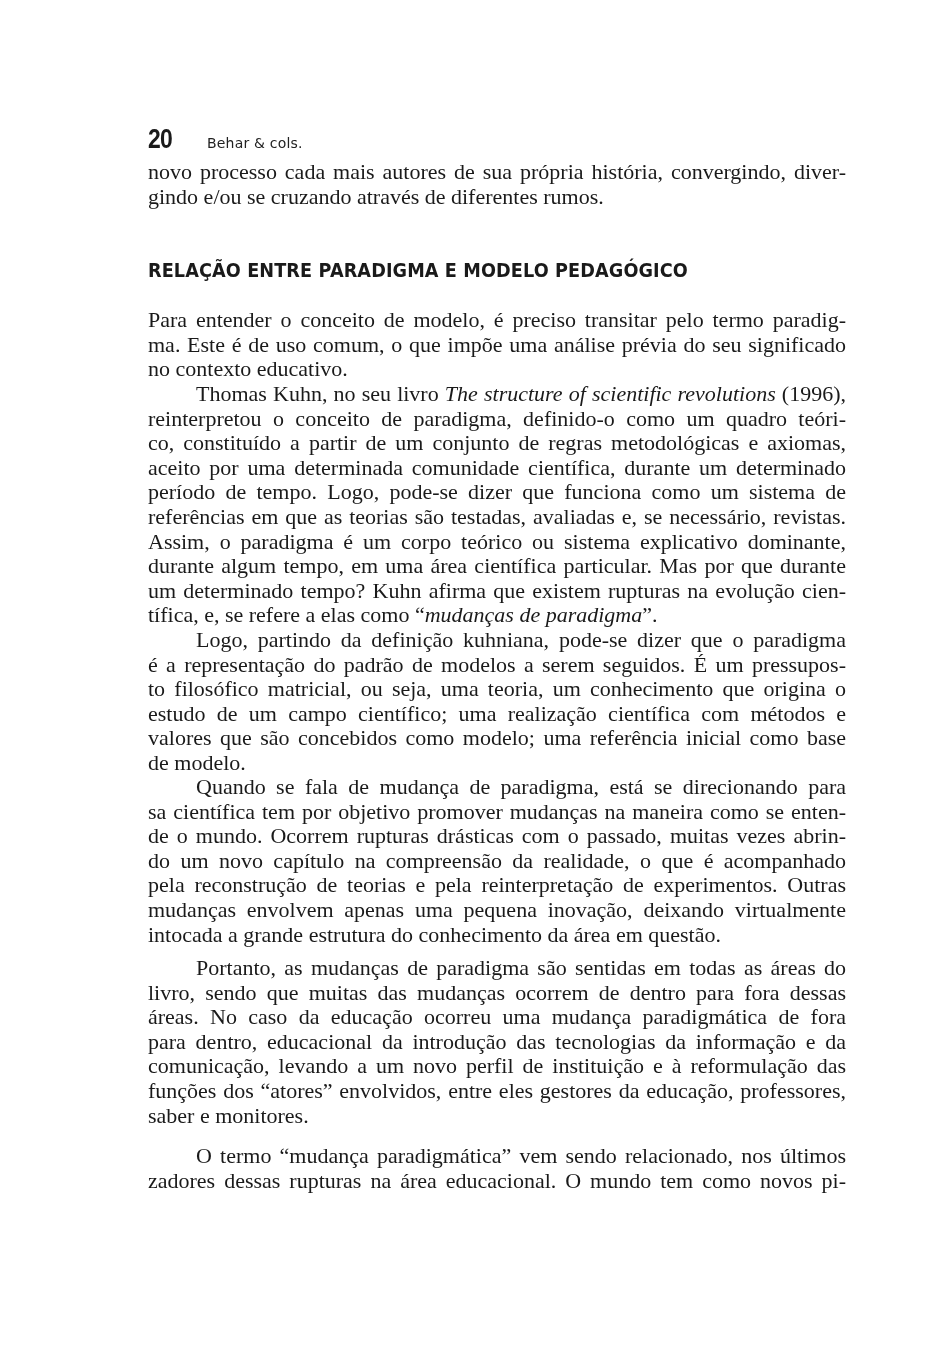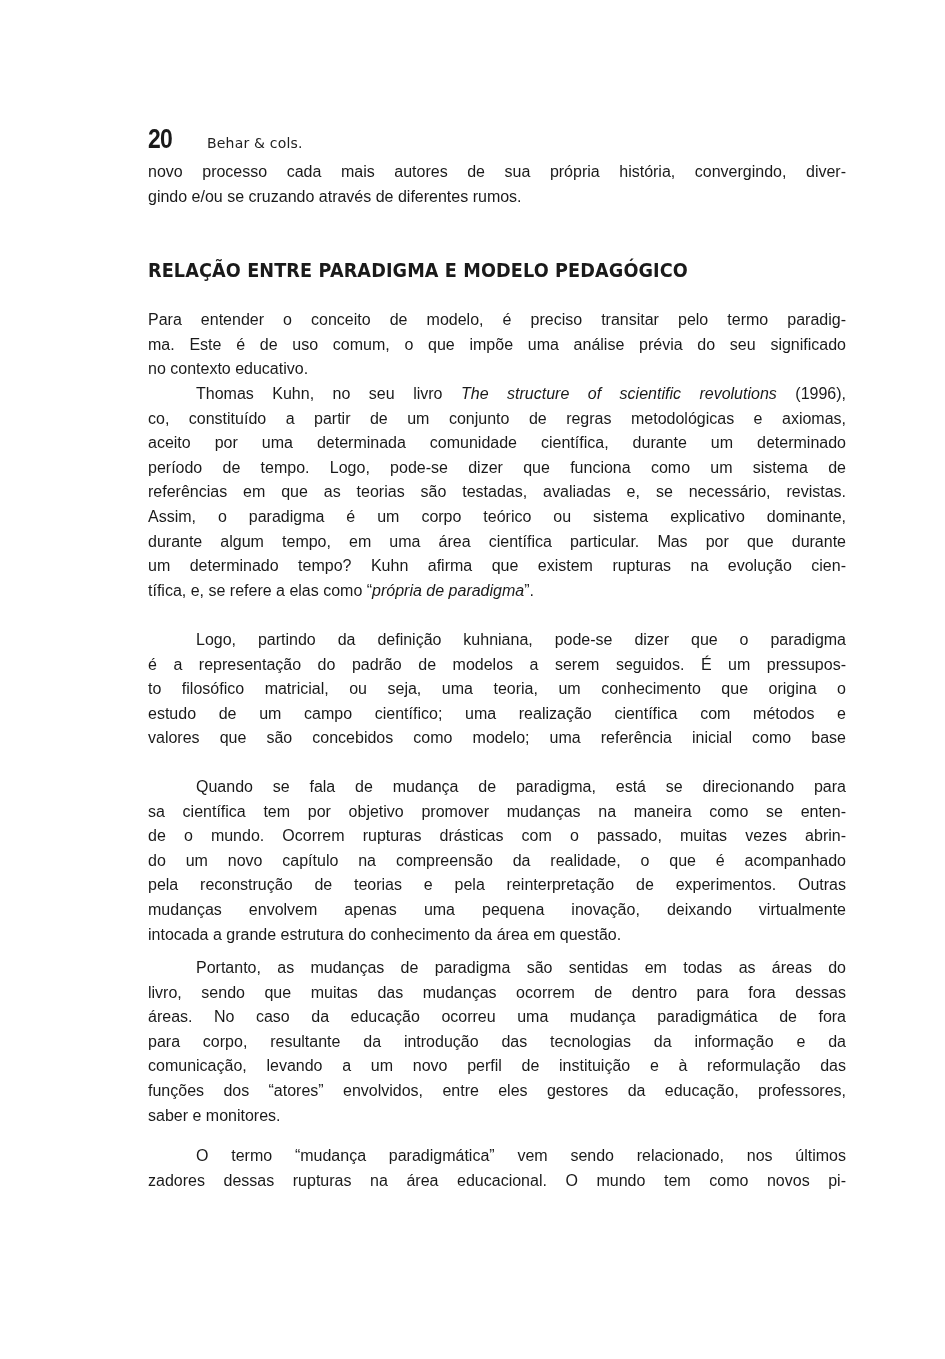--- a/index.html
+++ b/index.html
@@ -38,22 +38,22 @@
       font-size: 14px;
       font-weight: normal;
       margin-left: 19px;
       color: #222;
       letter-spacing: 0.2px;
     }
     .text-block {
       position: absolute;
       left: 148px;
       width: 698px;
-      font-family: Liberation Sans, sans-serif;
-      font-size: 16px;
+      font-family: Liberation Serif, serif;
+      font-size: 22px;
       line-height: 24.6px;
     }
     .line {
       display: block;
       height: 24.6px;
       white-space: nowrap;
       text-align: justify;
       text-align-last: justify;
       overflow: visible;
     }
@@ -94,53 +94,55 @@
 <h2 class="section-heading" style="margin:0;">RELAÇÃO ENTRE PARADIGMA E MODELO PEDAGÓGICO</h2>
 
 <div class="text-block" style="top:308px;">
   <span class="line">Para entender o conceito de modelo, é preciso transitar pelo termo paradig-</span>
   <span class="line">ma. Este é de uso comum, o que impõe uma análise prévia do seu significado</span>
   <span class="line last">no contexto educativo.</span>
 </div>
 
 <div class="text-block" style="top:382px;">
   <span class="line indent"><span>Thomas Kuhn, no seu livro </span><em>The structure of scientific revolutions</em><span> (1996),</span></span>
+  <span class="line">reinterpretou o conceito de paradigma, definido-o como um quadro teóri-</span>
   <span class="line">co, constituído a partir de um conjunto de regras metodológicas e axiomas,</span>
   <span class="line">aceito por uma determinada comunidade científica, durante um determinado</span>
   <span class="line">período de tempo. Logo, pode-se dizer que funciona como um sistema de</span>
   <span class="line">referências em que as teorias são testadas, avaliadas e, se necessário, revistas.</span>
   <span class="line">Assim, o paradigma é um corpo teórico ou sistema explicativo dominante,</span>
   <span class="line">durante algum tempo, em uma área científica particular. Mas por que durante</span>
   <span class="line">um determinado tempo? Kuhn afirma que existem rupturas na evolução cien-</span>
-  <span class="line last"><span>tífica, e, se refere a elas como “</span><em>própria de paradigma</em><span>”.</span></span>
+  <span class="line last"><span>tífica, e, se refere a elas como “</span><em>mudanças de paradigma</em><span>”.</span></span>
 </div>
 
 <div class="text-block" style="top:628px;">
   <span class="line indent">Logo, partindo da definição kuhniana, pode-se dizer que o paradigma</span>
   <span class="line">é a representação do padrão de modelos a serem seguidos. É um pressupos-</span>
   <span class="line">to filosófico matricial, ou seja, uma teoria, um conhecimento que origina o</span>
   <span class="line">estudo de um campo científico; uma realização científica com métodos e</span>
   <span class="line">valores que são concebidos como modelo; uma referência inicial como base</span>
+  <span class="line last">de modelo.</span>
 </div>
 
 <div class="text-block" style="top:775px;">
   <span class="line indent">Quando se fala de mudança de paradigma, está se direcionando para</span>
   <span class="line">sa científica tem por objetivo promover mudanças na maneira como se enten-</span>
   <span class="line">de o mundo. Ocorrem rupturas drásticas com o passado, muitas vezes abrin-</span>
   <span class="line">do um novo capítulo na compreensão da realidade, o que é acompanhado</span>
   <span class="line">pela reconstrução de teorias e pela reinterpretação de experimentos. Outras</span>
   <span class="line">mudanças envolvem apenas uma pequena inovação, deixando virtualmente</span>
   <span class="line last">intocada a grande estrutura do conhecimento da área em questão.</span>
 </div>
 
 <div class="text-block" style="top:956px;">
   <span class="line indent">Portanto, as mudanças de paradigma são sentidas em todas as áreas do</span>
   <span class="line">livro, sendo que muitas das mudanças ocorrem de dentro para fora dessas</span>
   <span class="line">áreas. No caso da educação ocorreu uma mudança paradigmática de fora</span>
-  <span class="line">para corpo, resultante da introdução das tecnologias da informação e da</span>
+  <span class="line">para dentro, educacional da introdução das tecnologias da informação e da</span>
   <span class="line">comunicação, levando a um novo perfil de instituição e à reformulação das</span>
   <span class="line">funções dos “atores” envolvidos, entre eles gestores da educação, professores,</span>
   <span class="line last">saber e monitores.</span>
 </div>
 
 <div class="text-block" style="top:1144px;">
   <span class="line indent">O termo “mudança paradigmática” vem sendo relacionado, nos últimos</span>
   <span class="line">zadores dessas rupturas na área educacional. O mundo tem como novos pi-</span>
 </div>
 

